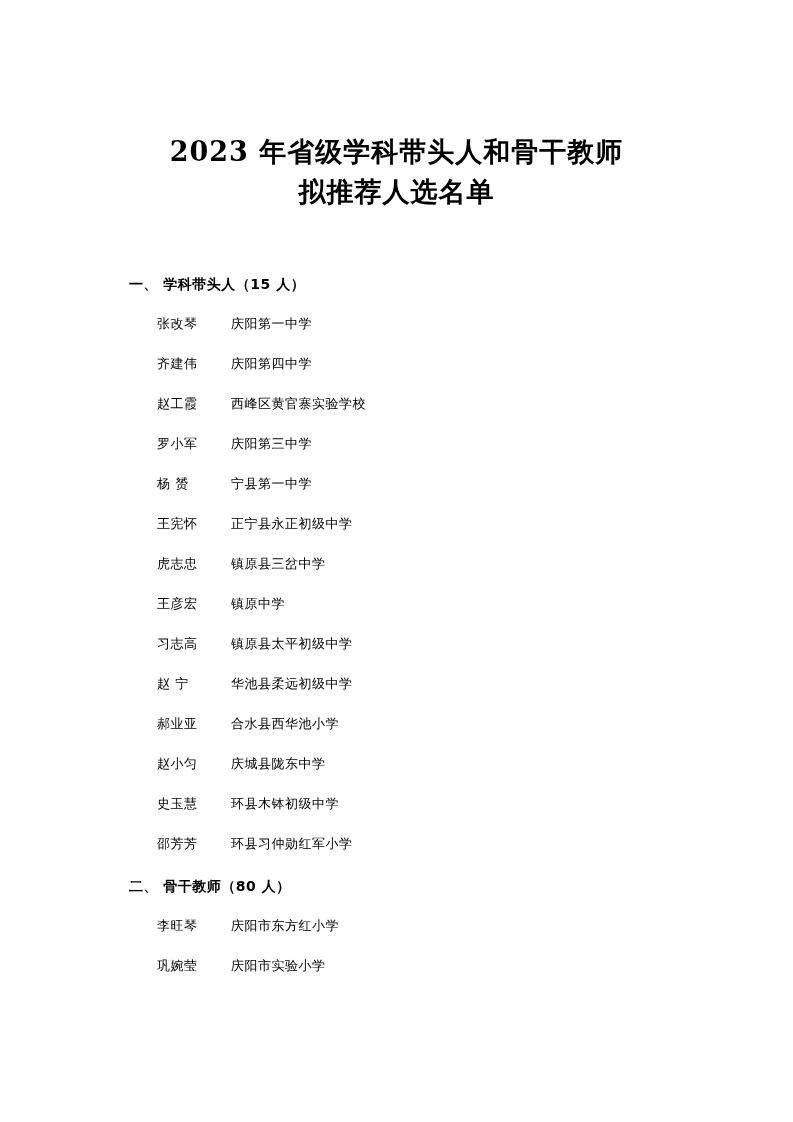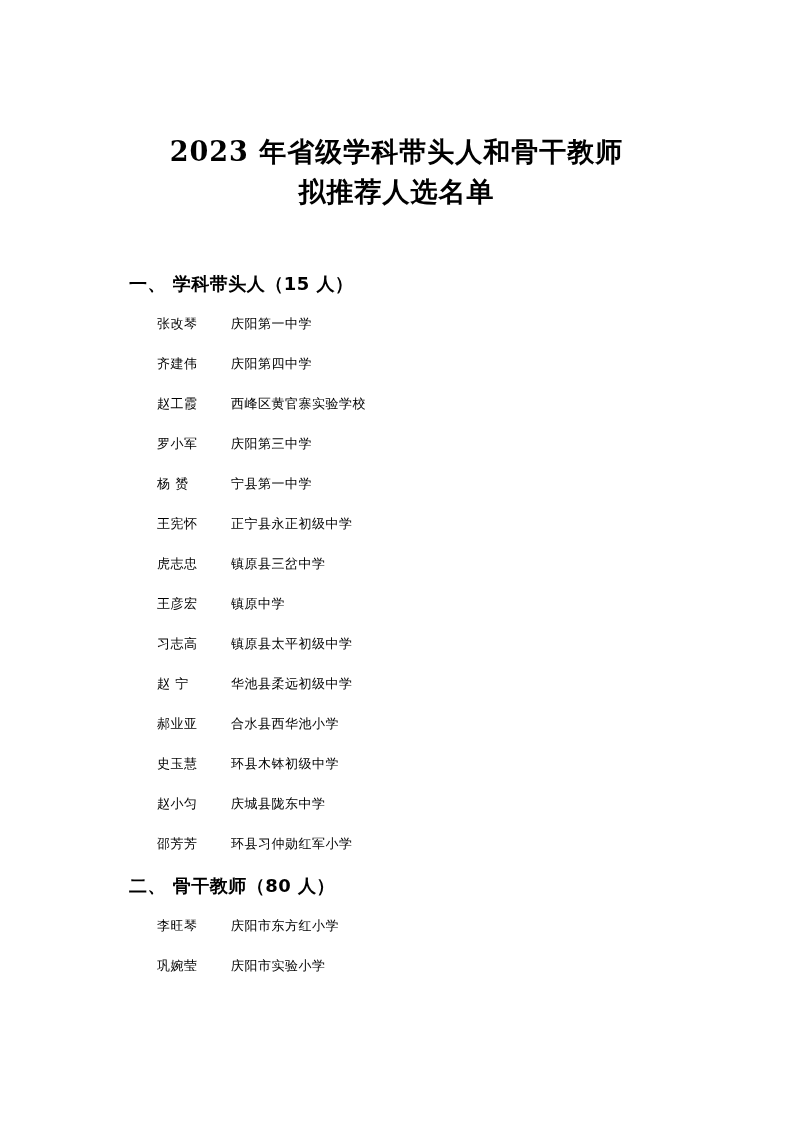--- a/index.html
+++ b/index.html
@@ -35,21 +35,21 @@
   .doc-title .line {
     display: block;
     white-space: nowrap;
   }
   .body-block {
     margin-top: 52px;
   }
   .section-heading {
     font-family: "DejaVu Sans", "Liberation Sans", sans-serif;
     font-weight: bold;
-    font-size: 18px;
+    font-size: 14px;
     line-height: 40px;
     letter-spacing: 0.5px;
     padding-left: 34px;
     white-space: nowrap;
   }
   .entry {
     font-family: "DejaVu Sans", "Liberation Sans", sans-serif;
     font-size: 13px;
     line-height: 40px;
     letter-spacing: 0.5px;
@@ -108,24 +108,24 @@
     <div class="entry">
       <span class="name">习志高</span><span class="unit">镇原县太平初级中学</span>
     </div>
     <div class="entry">
       <span class="name">赵 宁</span><span class="unit">华池县柔远初级中学</span>
     </div>
     <div class="entry">
       <span class="name">郝业亚</span><span class="unit">合水县西华池小学</span>
     </div>
     <div class="entry">
-      <span class="name">史玉慧</span><span class="unit">环县木钵初级中学</span>
+      <span class="name">赵小匀</span><span class="unit">庆城县陇东中学</span>
     </div>
     <div class="entry">
-      <span class="name">赵小匀</span><span class="unit">庆城县陇东中学</span>
+      <span class="name">史玉慧</span><span class="unit">环县木钵初级中学</span>
     </div>
     <div class="entry">
       <span class="name">邵芳芳</span><span class="unit">环县习仲勋红军小学</span>
     </div>
 
     <div class="section-heading second">二、 骨干教师（80 人）</div>
 
     <div class="entry">
       <span class="name">李旺琴</span><span class="unit">庆阳市东方红小学</span>
     </div>

